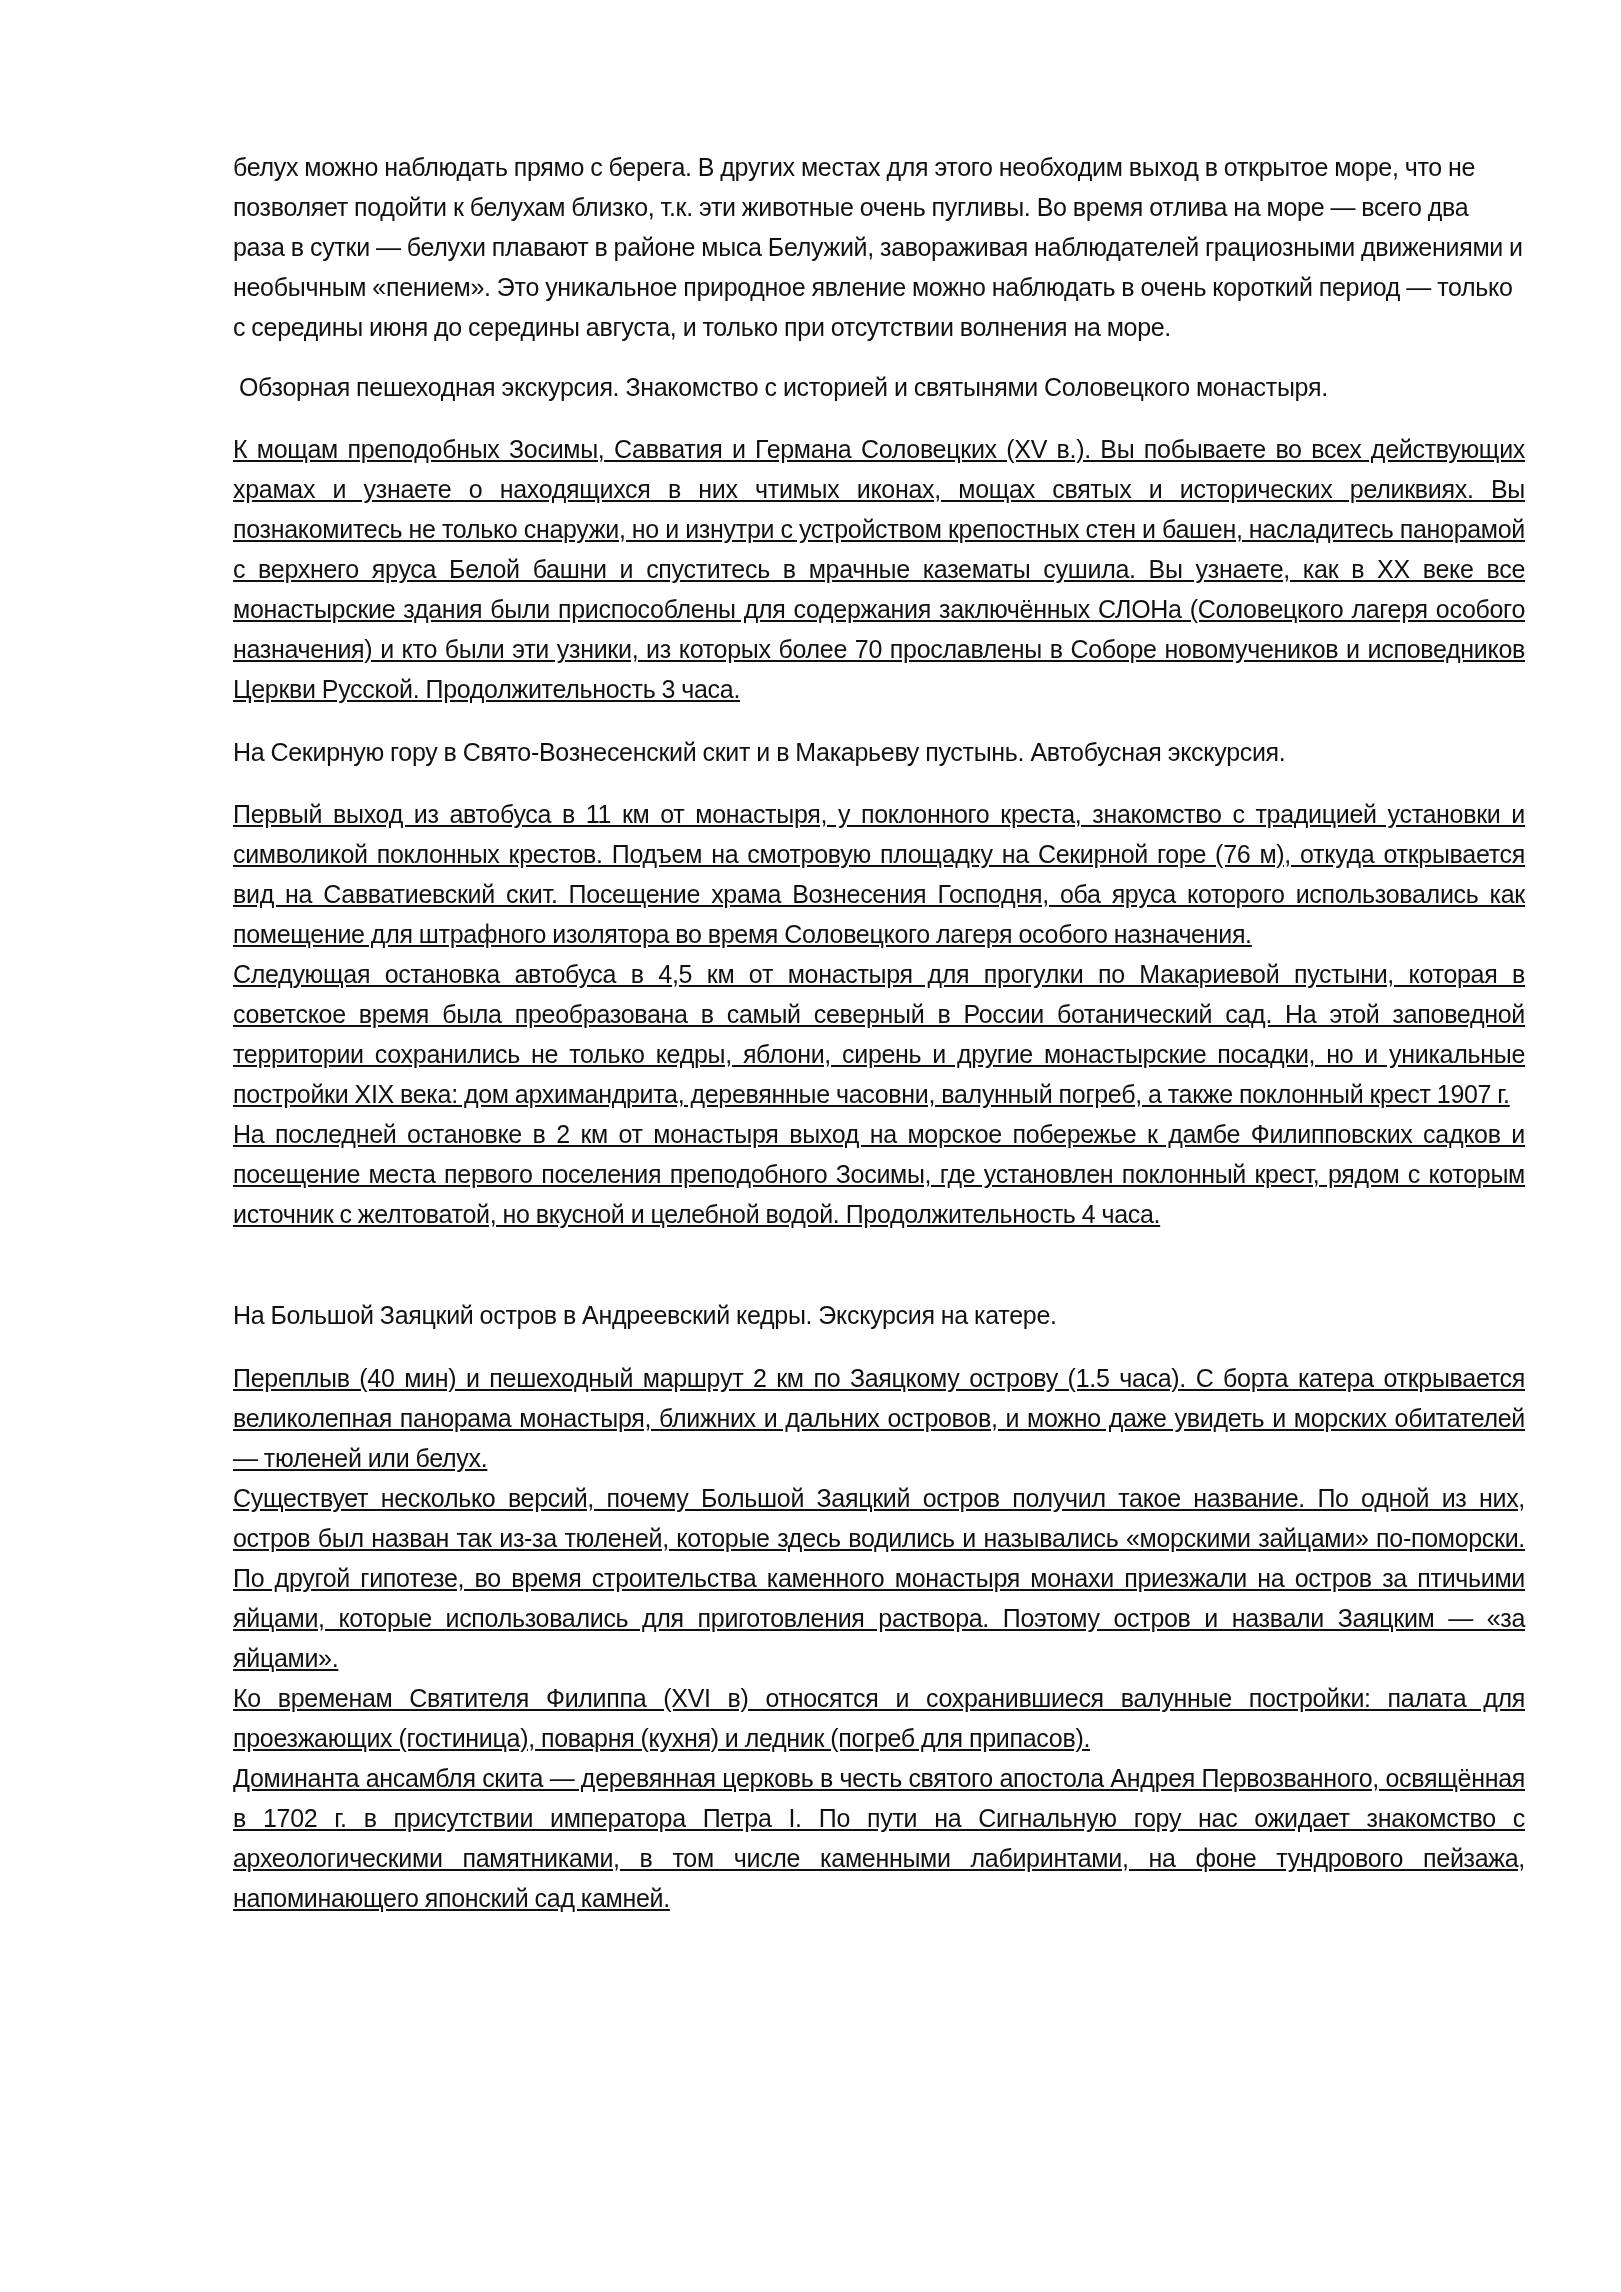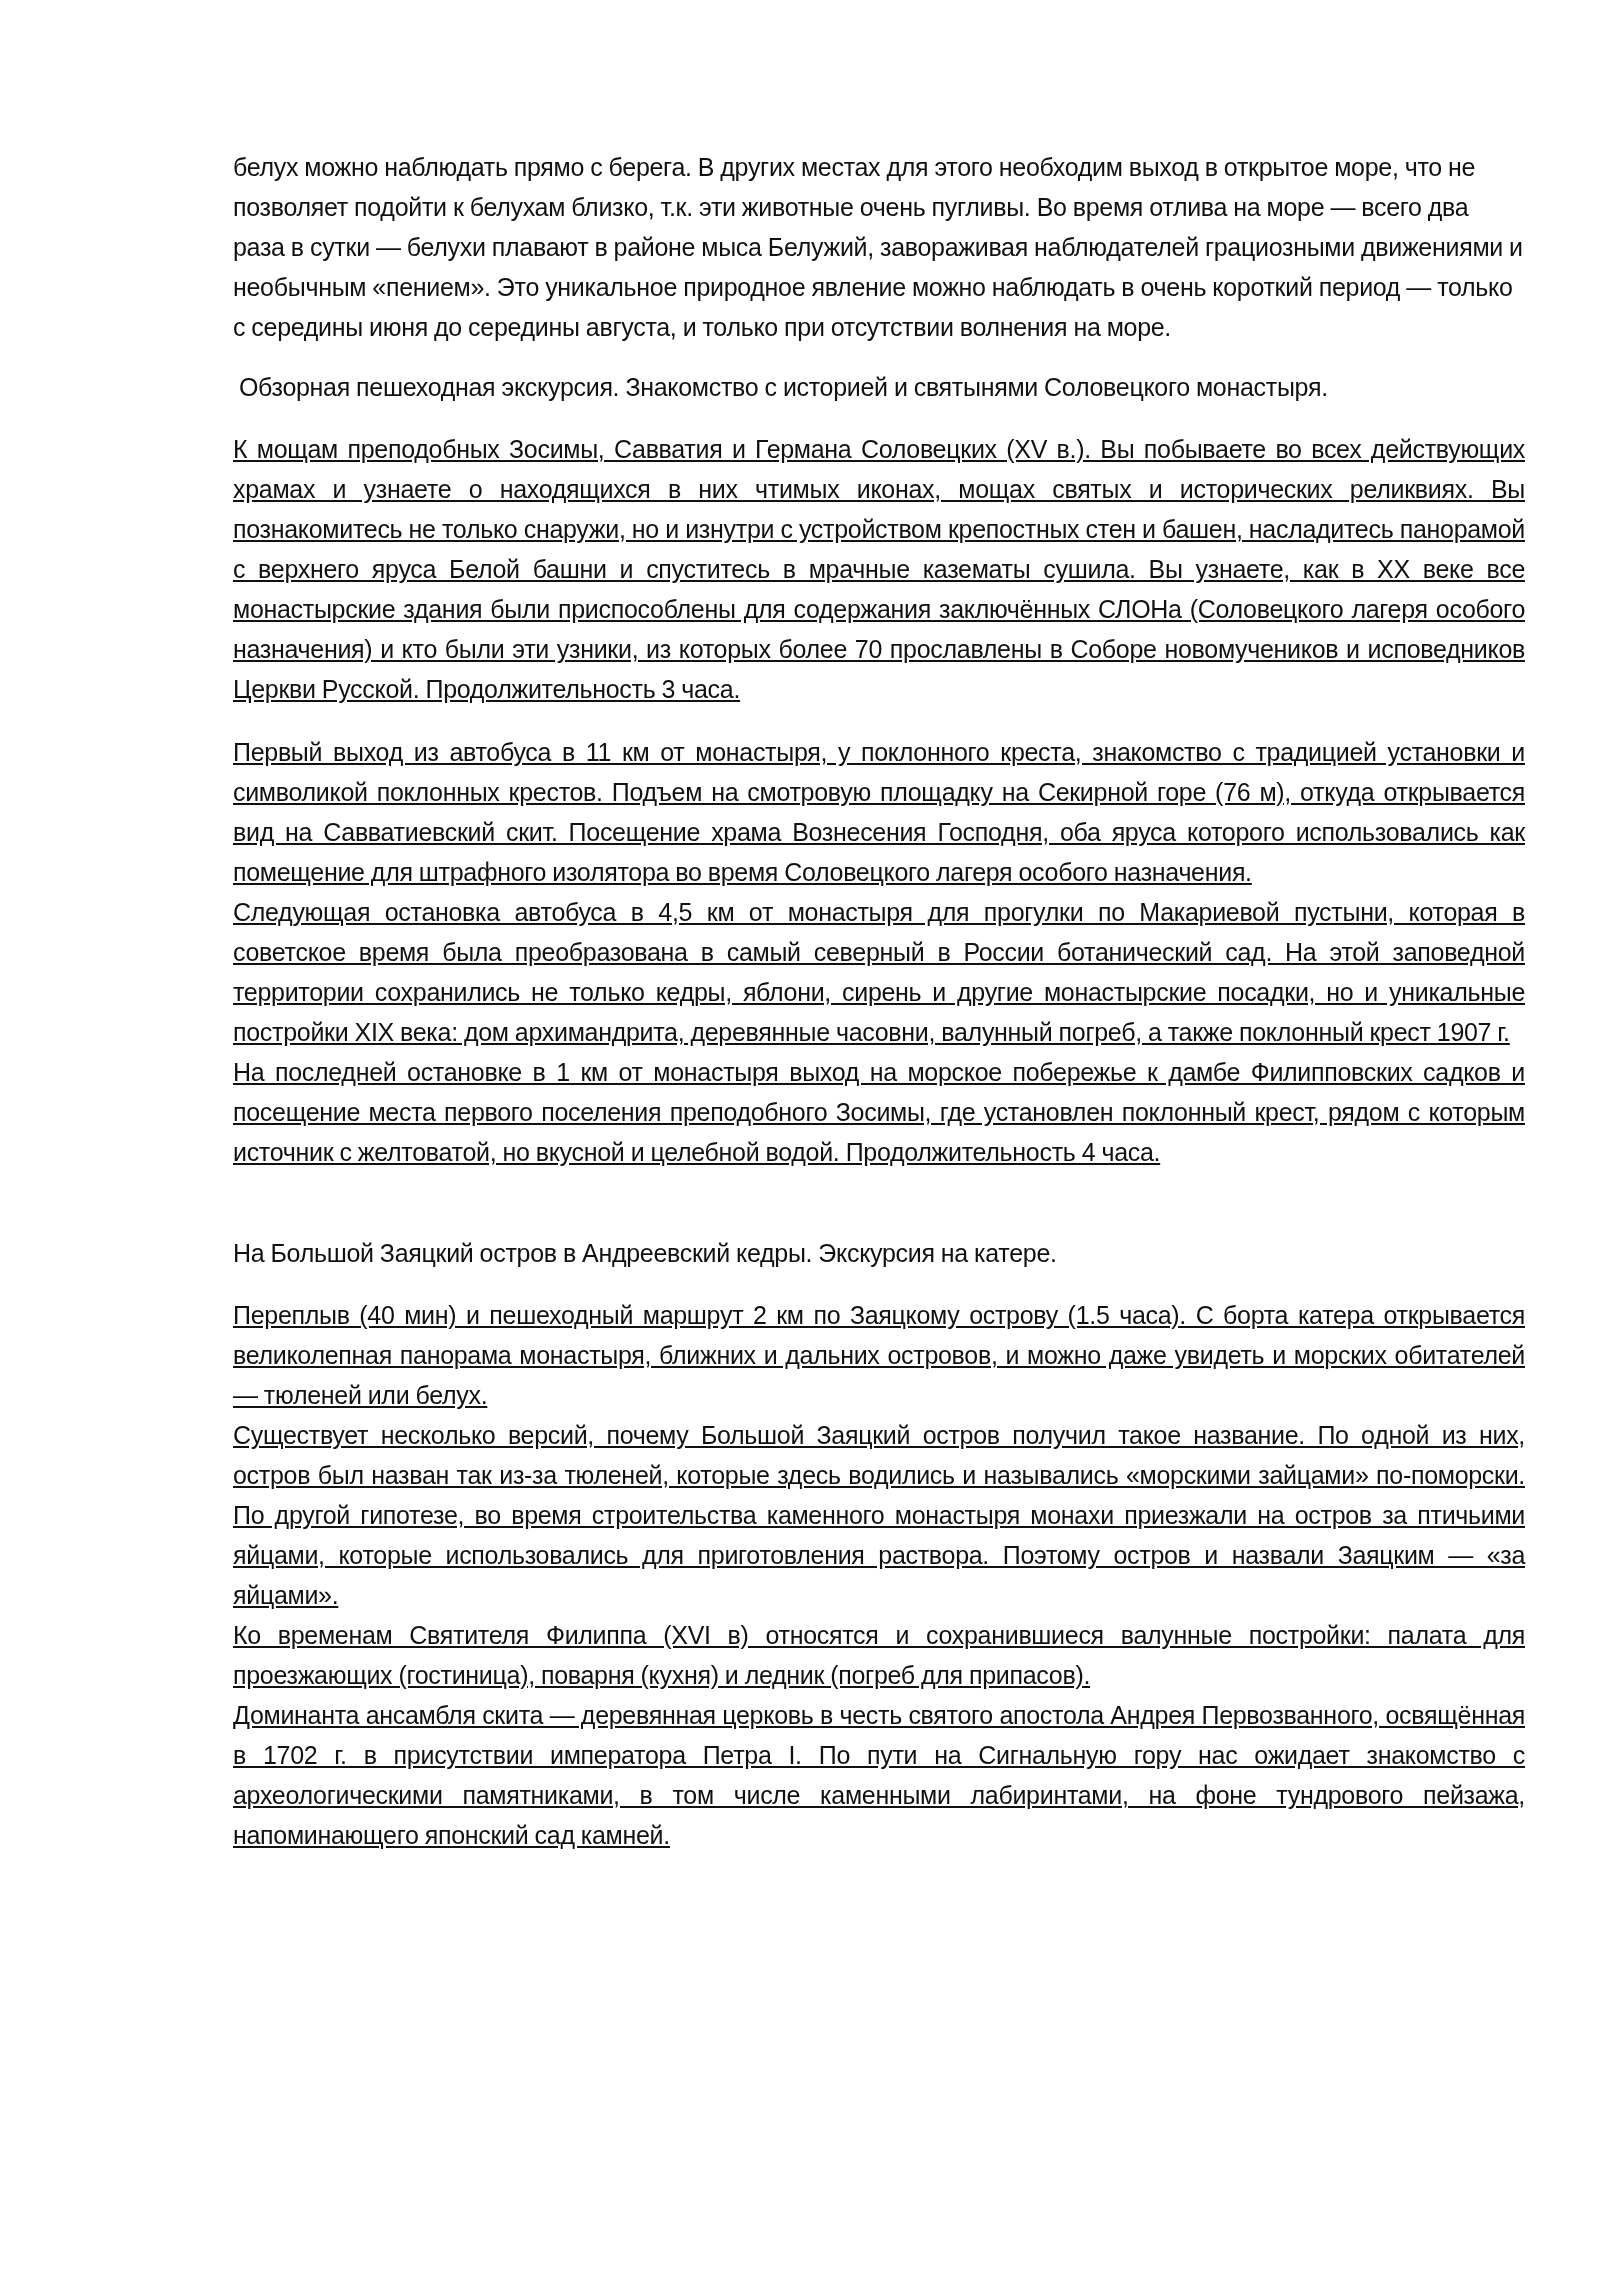--- a/index.html
+++ b/index.html
@@ -29,24 +29,25 @@
 
 <div class="page">
 
   <p class="para">белух можно наблюдать прямо с берега. В других местах для этого необходим выход в открытое море, что не позволяет подойти к белухам близко, т.к. эти животные очень пугливы. Во время отлива на море — всего два раза в сутки — белухи плавают в районе мыса Белужий, завораживая наблюдателей грациозными движениями и необычным «пением». Это уникальное природное явление можно наблюдать в очень короткий период — только с середины июня до середины августа, и только при отсутствии волнения на море.</p>
 
 
   <p class="para gap-s indent1"><b>Обзорная пешеходная экскурсия.</b><span> Знакомство с историей и святынями Соловецкого монастыря.</span></p>
 
   <p class="para gap-m justify">К мощам преподобных Зосимы, Савватия и Германа Соловецких (XV в.). Вы побываете во всех действующих храмах и узнаете о находящихся в них чтимых иконах, мощах святых и исторических реликвиях. Вы познакомитесь не только снаружи, но и изнутри с устройством крепостных стен и башен, насладитесь панорамой с верхнего яруса Белой башни и спуститесь в мрачные казематы сушила. Вы узнаете, как в XX веке все монастырские здания были приспособлены для содержания заключённых  СЛОНа (Соловецкого лагеря особого назначения)  и кто были эти узники, из которых более 70 прославлены в Соборе новомучеников и исповедников Церкви Русской. Продолжительность 3 часа.</p>
 
+  <p class="para gap-m"><b>На Секирную гору в Свято-Вознесенский скит и в Макарьеву  пустынь.</b><span> Автобусная экскурсия.</span></p>
 
   <p class="para gap-m justify">Первый выход из автобуса в 11 км от монастыря, у поклонного креста, знакомство с традицией установки и символикой поклонных крестов. Подъем на смотровую площадку на Секирной горе (76 м), откуда открывается вид на Савватиевский скит. Посещение храма Вознесения Господня, оба яруса которого использовались как помещение для штрафного изолятора во время Соловецкого лагеря особого назначения.</p>
   <p class="para justify">Следующая остановка автобуса в 4,5 км от монастыря для прогулки по Макариевой пустыни, которая в советское время была преобразована в самый северный в России ботанический сад. На этой заповедной территории сохранились не только кедры, яблони, сирень и другие монастырские посадки, но и уникальные постройки XIX века: дом архимандрита, деревянные часовни, валунный погреб, а также поклонный крест 1907 г.</p>
-  <p class="para justify">На последней остановке в 1 км от монастыря выход на морское побережье к дамбе Филипповских садков и посещение места первого поселения преподобного Зосимы, где установлен поклонный крест, рядом с которым источник с желтоватой, но вкусной и целебной водой. Продолжительность 4 часа.</p>
+  <p class="para justify">На последней остановке в 2 км от монастыря выход на морское побережье к дамбе Филипповских садков и посещение места первого поселения преподобного Зосимы, где установлен поклонный крест, рядом с которым источник с желтоватой, но вкусной и целебной водой. Продолжительность 4 часа.</p>
 
   <p class="para gap-l"><b>На Большой Заяцкий остров в Андреевский кедры</b><span>. Экскурсия на катере.</span></p>
 
   <p class="para gap-m justify">Переплыв (40 мин) и пешеходный маршрут 2 км по Заяцкому острову (1.5 часа). С борта катера открывается великолепная панорама монастыря, ближних и дальних островов, и можно даже увидеть и морских обитателей — тюленей или белух.</p>
   <p class="para justify">Существует несколько версий, почему Большой Заяцкий остров получил такое название. По одной из них, остров был назван так из-за тюленей, которые здесь водились и назывались «морскими зайцами» по-поморски. По другой гипотезе, во время строительства каменного монастыря монахи приезжали на остров за птичьими яйцами, которые использовались для приготовления раствора. Поэтому остров и назвали Заяцким — «за яйцами».</p>
   <p class="para justify">Ко временам Святителя Филиппа (XVI в) относятся и сохранившиеся валунные постройки: палата для проезжающих (гостиница), поварня (кухня) и ледник (погреб для припасов).</p>
   <p class="para justify">Доминанта ансамбля скита — деревянная церковь в честь святого апостола Андрея Первозванного, освящённая в 1702 г. в присутствии императора Петра I. По пути на Сигнальную гору нас ожидает знакомство с археологическими памятниками, в том числе каменными лабиринтами, на фоне тундрового пейзажа, напоминающего японский сад камней.</p>
 
 </div>
 

